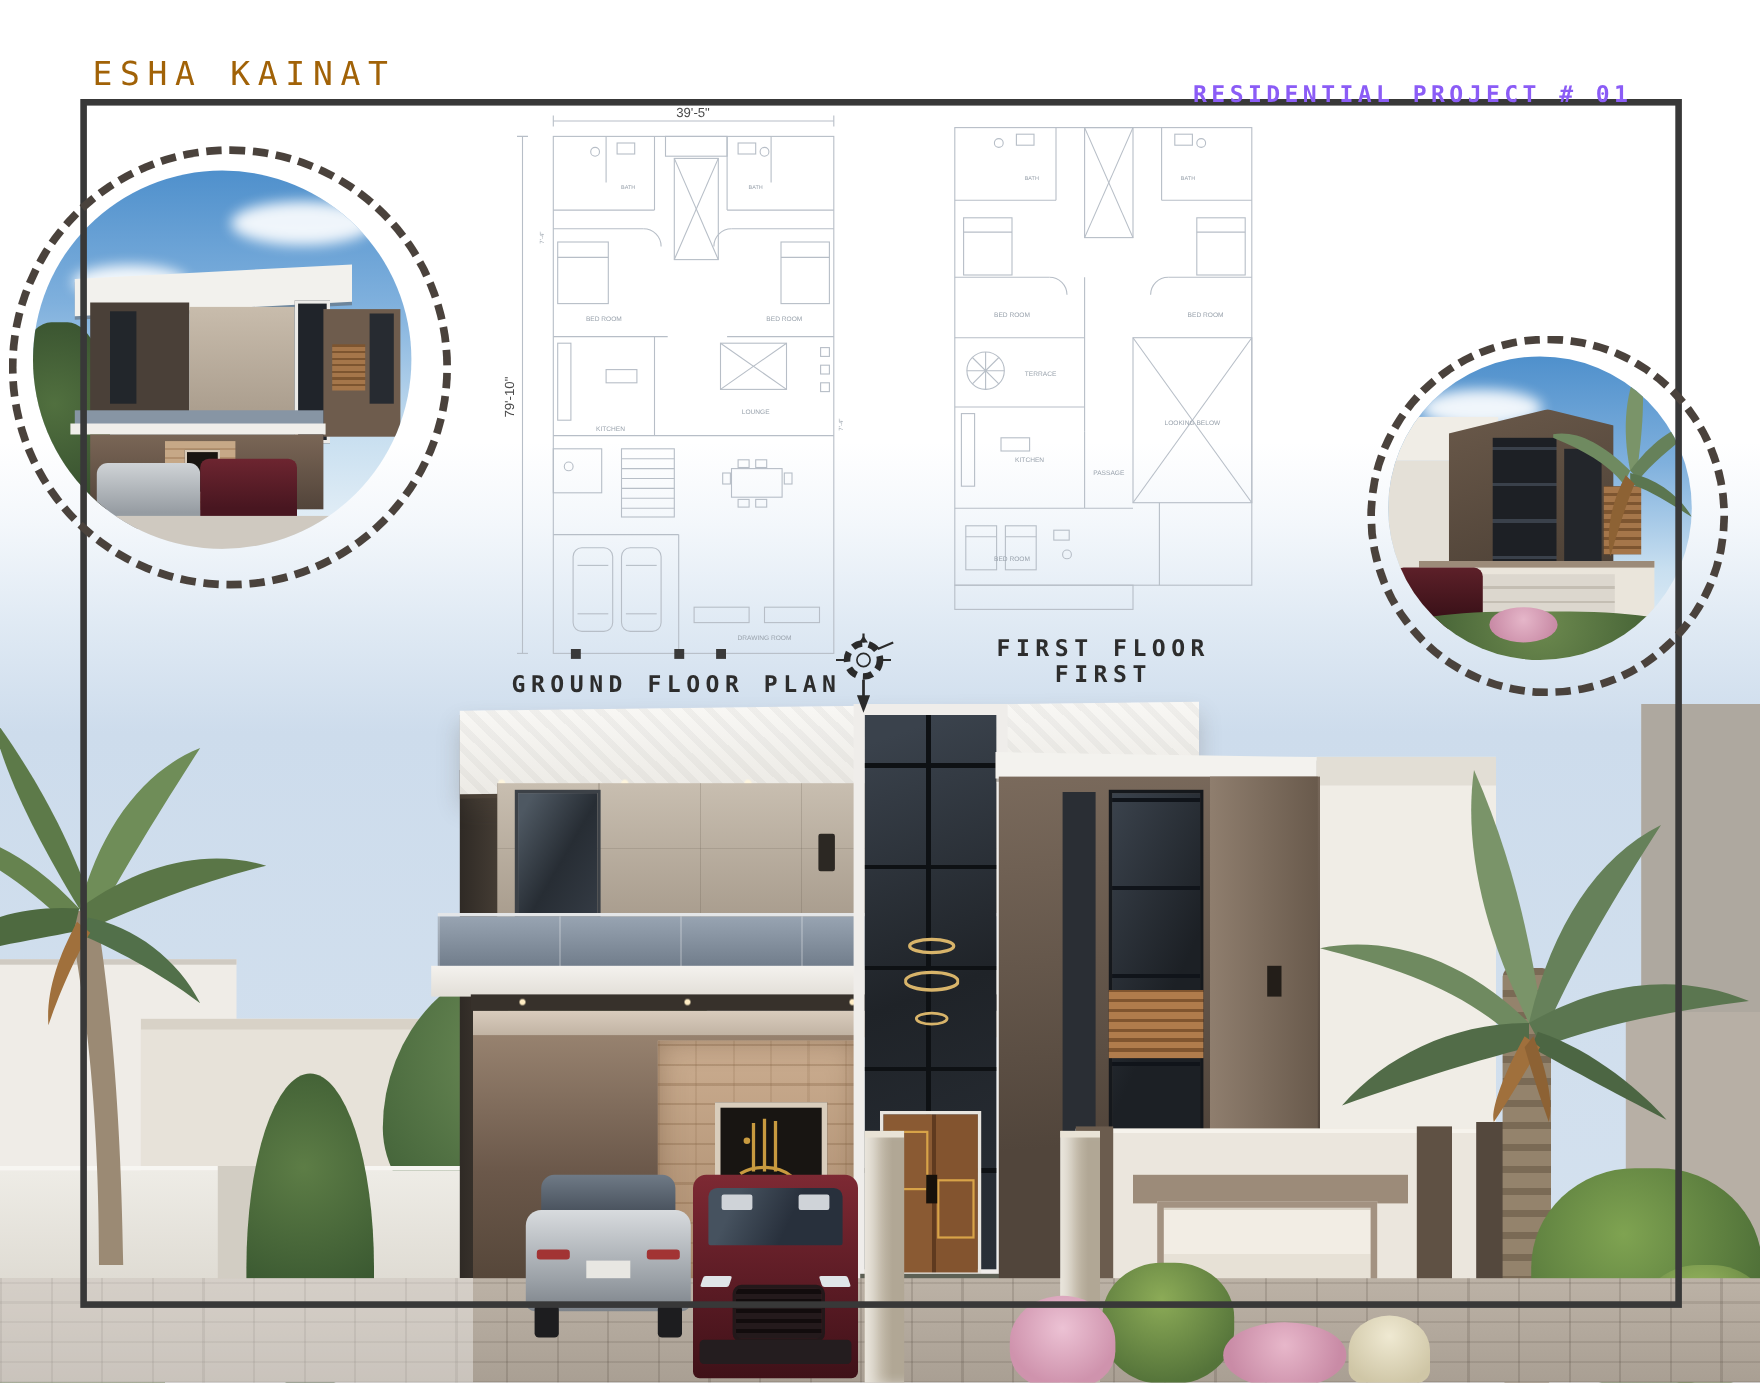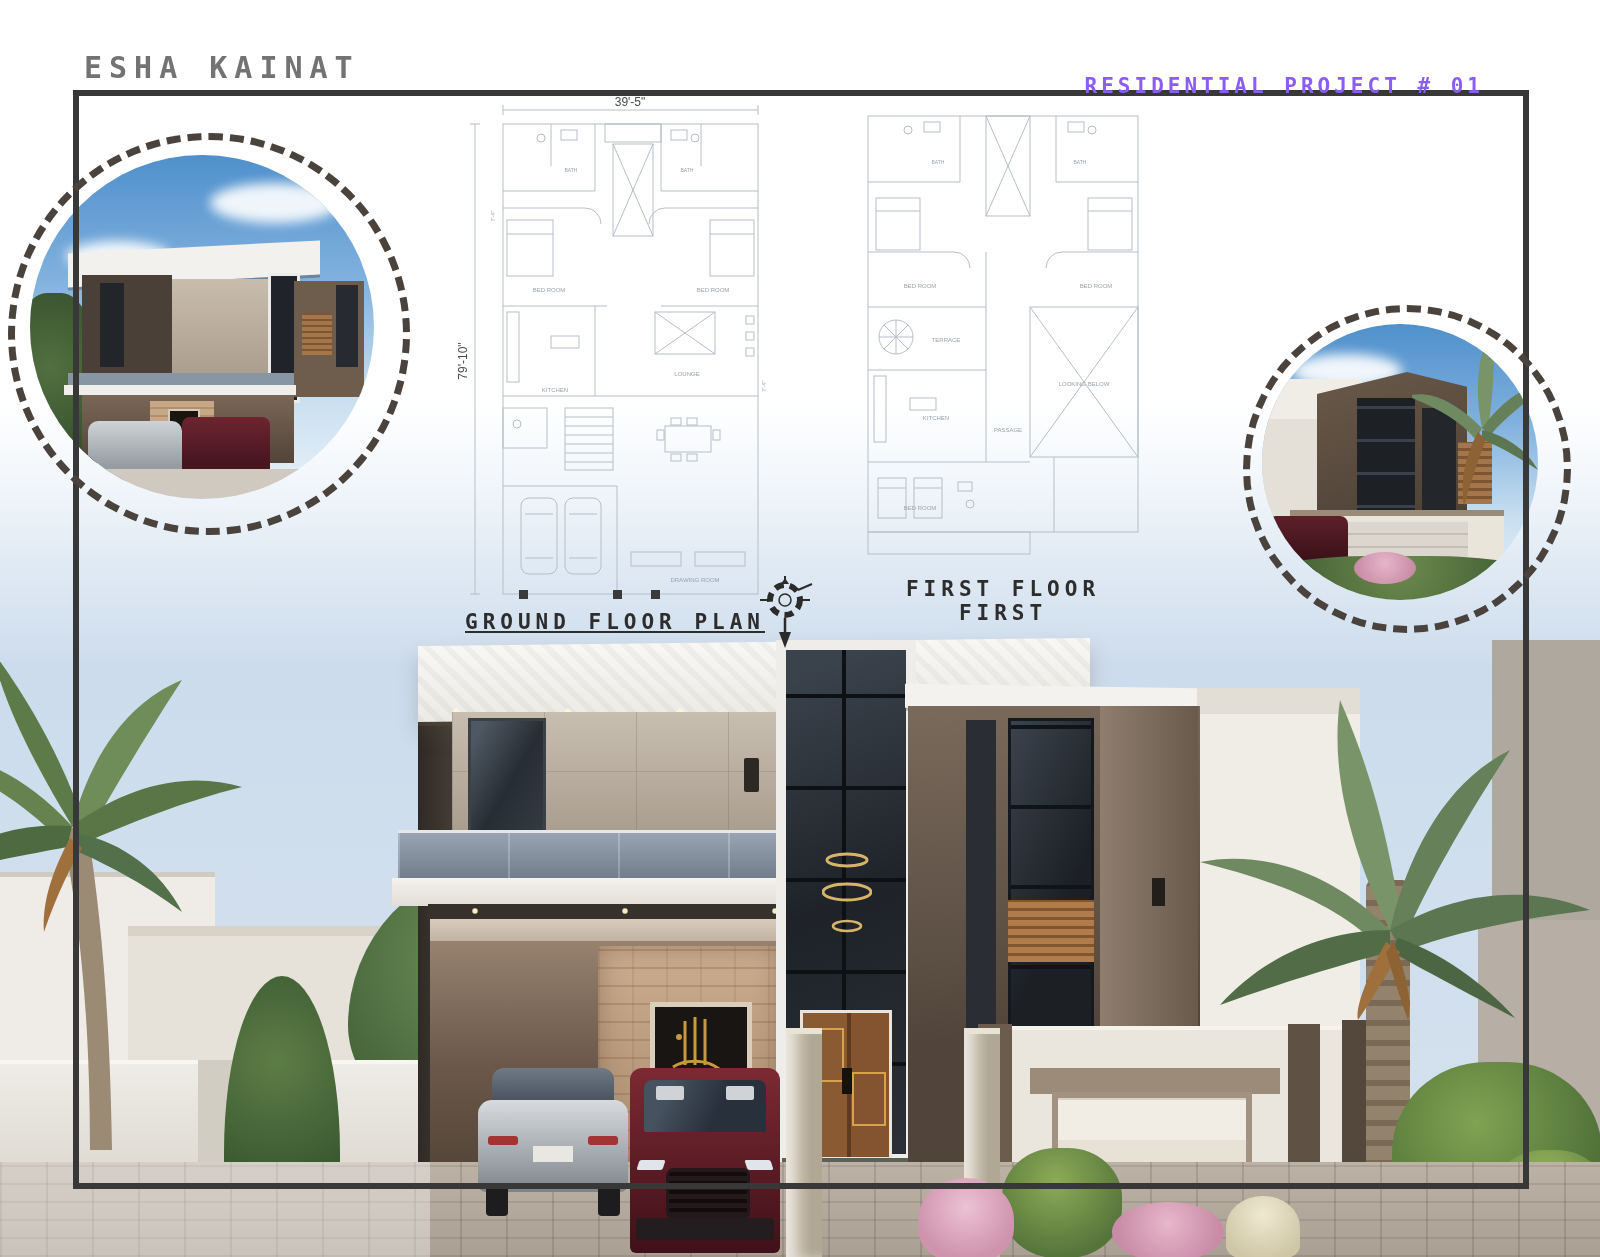--- a/index.html
+++ b/index.html
@@ -1,20 +1,20 @@
 <!DOCTYPE html>
 <html><head>
 <meta charset="utf-8">
 <style>
   html,body{margin:0;padding:0;background:#ffffff;}
   .board{position:relative;width:1600px;height:1257px;overflow:hidden;background:#fff;
          font-family:"DejaVu Sans Mono", monospace;}
   .abs{position:absolute;}
   
-  .title-author{left:84px;top:50px;font-size:30px;font-weight:700;letter-spacing:7px;color:#737373;z-index:60;}
+  .title-author{left:84px;top:50px;font-size:30px;font-weight:400;letter-spacing:7px;color:#a16207;z-index:60;}
   .title-project{right:116px;top:74px;font-size:21px;font-weight:600;letter-spacing:4px;color:#8b5cf6;z-index:60;margin-left:36px;}
   
   .frame{left:73px;top:90px;width:1444px;height:1087px;border:6px solid #383838;z-index:40;}
   
   .scene{left:0;top:0;width:1600px;height:1257px;z-index:10;
     background:linear-gradient(180deg,#ffffff 0%,#ffffff 32%,#f3f7fb 38%,#e0eaf4 45%,#cddcec 53%,#d5e2ef 100%);}
   .scene *{position:absolute;}
   .fascia{left:418px;top:642px;width:672px;height:76px;background:
       repeating-linear-gradient(45deg,rgba(0,0,0,.035) 0 6px,transparent 6px 14px),
       linear-gradient(180deg,#f8f7f4,#eceae5);transform:skewY(-.7deg);
@@ -133,21 +133,21 @@
   .suv .visor{left:26px;top:38px;width:28px;height:14px;background:#cfd3d8;border-radius:2px;}
   .suv .visor2{left:96px;top:38px;width:28px;height:14px;background:#cfd3d8;border-radius:2px;}
   .suv .grille{left:36px;top:120px;width:78px;height:46px;border-radius:8px;border:3px solid #23181a;
       background:repeating-linear-gradient(0deg,#241a1c 0 5px,#120c0d 5px 9px);}
   .suv .hl1{left:8px;top:112px;width:26px;height:10px;background:#dfe5e8;border-radius:2px;transform:skewX(-18deg);}
   .suv .hl2{left:116px;top:112px;width:26px;height:10px;background:#dfe5e8;border-radius:2px;transform:skewX(18deg);}
   .suv .bumper{left:6px;top:170px;width:138px;height:22px;background:#241d1f;border-radius:4px;}
   
   .plan-svg{z-index:35;}
   .plan-label{z-index:35;text-align:center;font-size:21px;letter-spacing:5px;color:#2d2d2d;font-weight:600;}
-  .lbl-ground{left:455px;top:610px;width:320px;text-decoration:underline;}
+  .lbl-ground{left:455px;top:610px;width:320px;}
   .lbl-first{left:858px;top:577px;width:290px;}
   .compass{left:752px;top:572px;z-index:35;}
   
   .ring{border:7px dashed #4a423c;border-radius:50%;z-index:50;}
   .ring-l{left:8px;top:133px;width:388px;height:388px;}
   .ring-r{left:1243px;top:305px;width:314px;height:314px;}
   .photo{border-radius:50%;overflow:hidden;z-index:30;background:linear-gradient(180deg,#4f90cc 0%,#7fb0dd 35%,#c8dff0 70%,#eaf2f8 100%);}
   .photo *{position:absolute;}
   .photo-l{left:30px;top:155px;width:344px;height:344px;}
   .photo-r{left:1262px;top:324px;width:276px;height:276px;}

